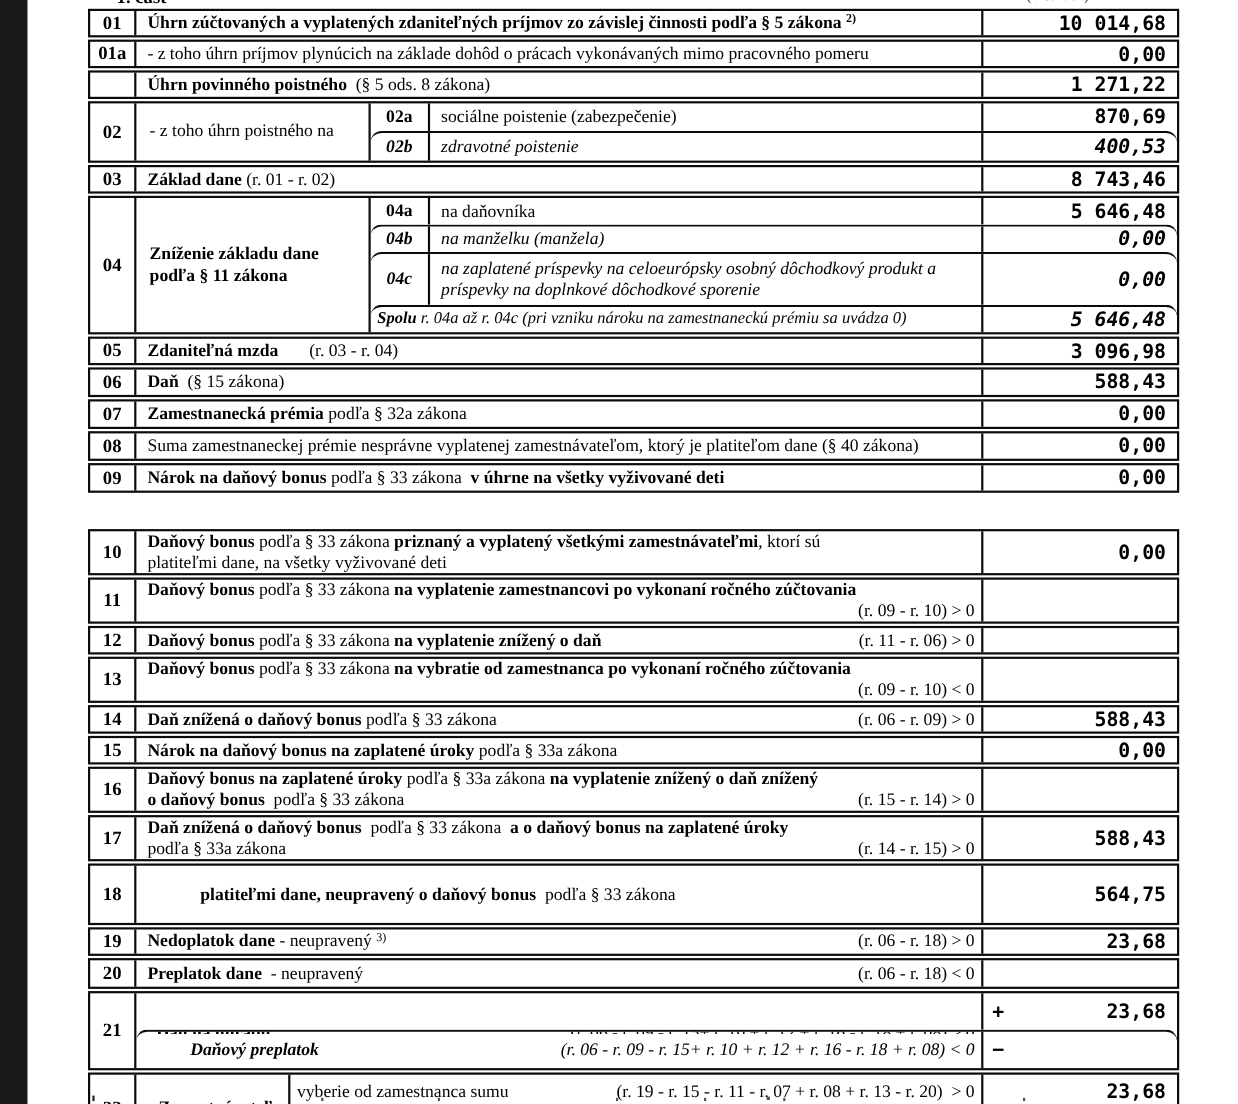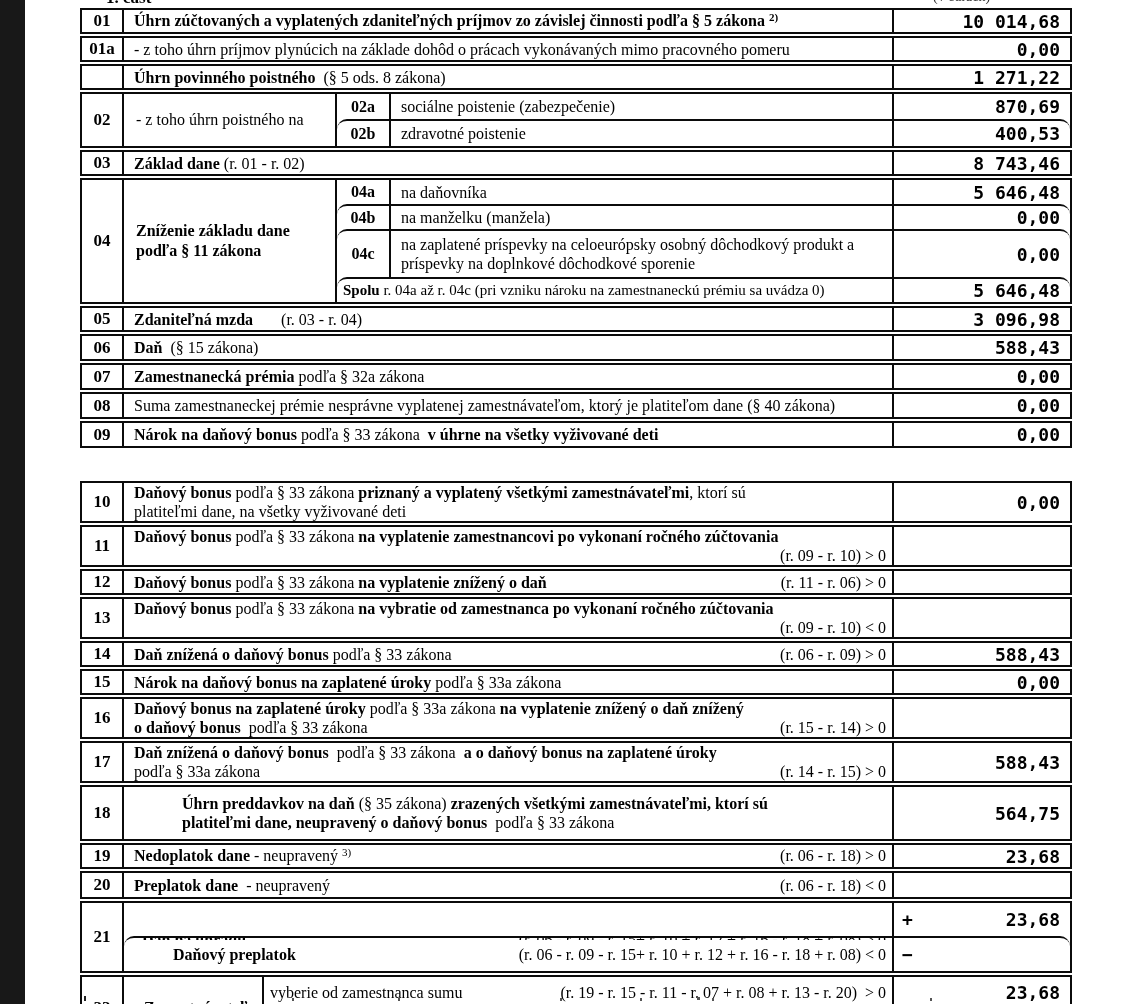--- a/index.html
+++ b/index.html
@@ -39,21 +39,21 @@
   }
   .val .amount { margin-left:auto; white-space:pre; }
   .val .sign { white-space:pre; }
   .grouplabel {
     flex:0 0 auto; border-right:2px solid #0b0b0b;
     display:flex; flex-direction:column; justify-content:center;
     padding:2px 6px 2px 12px; font-size:16px; line-height:20px;
   }
   .subcol { flex:1 1 auto; min-width:0; display:flex; flex-direction:column; }
   .subrow { display:flex;border-radius:10px; }
-  .subrow + .subrow { border-top:2px solid #0b0b0b; }
+  .subrow + .subrow { border-top:2px solid #0b0b0b;font-style:italic; }
   .subnum {
     flex:0 0 54px; border-right:2px solid #0b0b0b;
     display:flex; align-items:center; justify-content:center;
     font-weight:bold; font-size:16px;
   }
   .small-desc { font-size:15px; }
   .frag-mark { position:absolute; background:#555; width:2px; height:3px; }
 </style>
 </head>
 <body>
@@ -358,23 +358,20 @@
           <span class="formula">(r. 14 - r. 15) &gt; 0</span>
         </div>
       </div>
       <div class="val">
         <span class="amount">588,43</span>
       </div>
     </div>
     <div class="box" style="height: 56px; gap: 48px;">
       <div class="num">18</div>
       <div class="desc">
-        <div class="dline">
-          <span class="segs"><span class="b">Úhrn preddavkov na daň</span><span> (§ 35 zákona) </span><span class="b">zrazených všetkými zamestnávateľmi, ktorí sú</span></span>
-        </div>
         <div class="dline">
           <span class="segs"><span class="b">platiteľmi dane, neupravený o daňový bonus</span><span>  podľa § 33 zákona</span></span>
         </div>
       </div>
       <div class="val">
         <span class="amount">564,75</span>
       </div>
     </div>
     <div class="box" style="height: 26px;">
       <div class="num">19</div>

